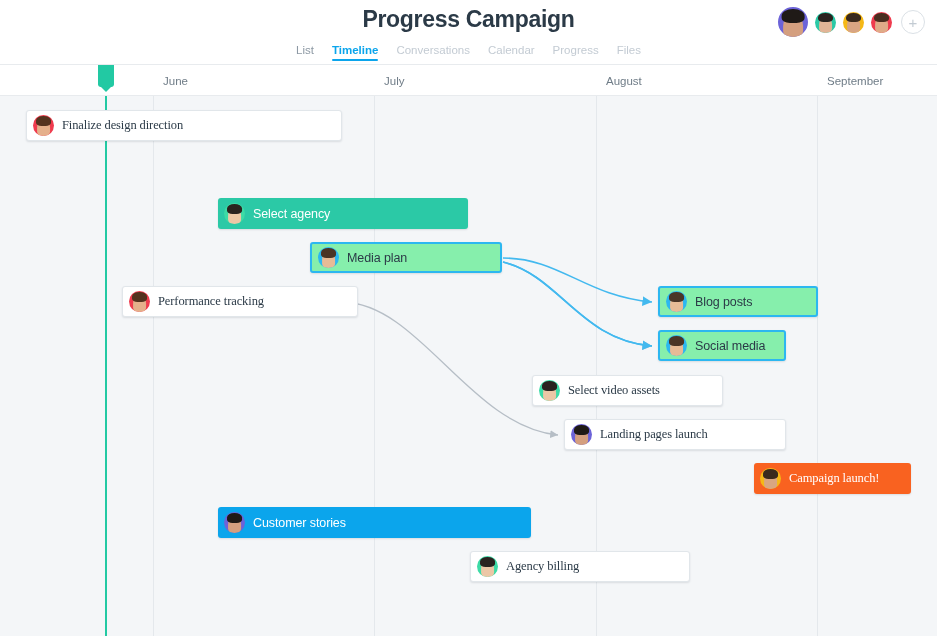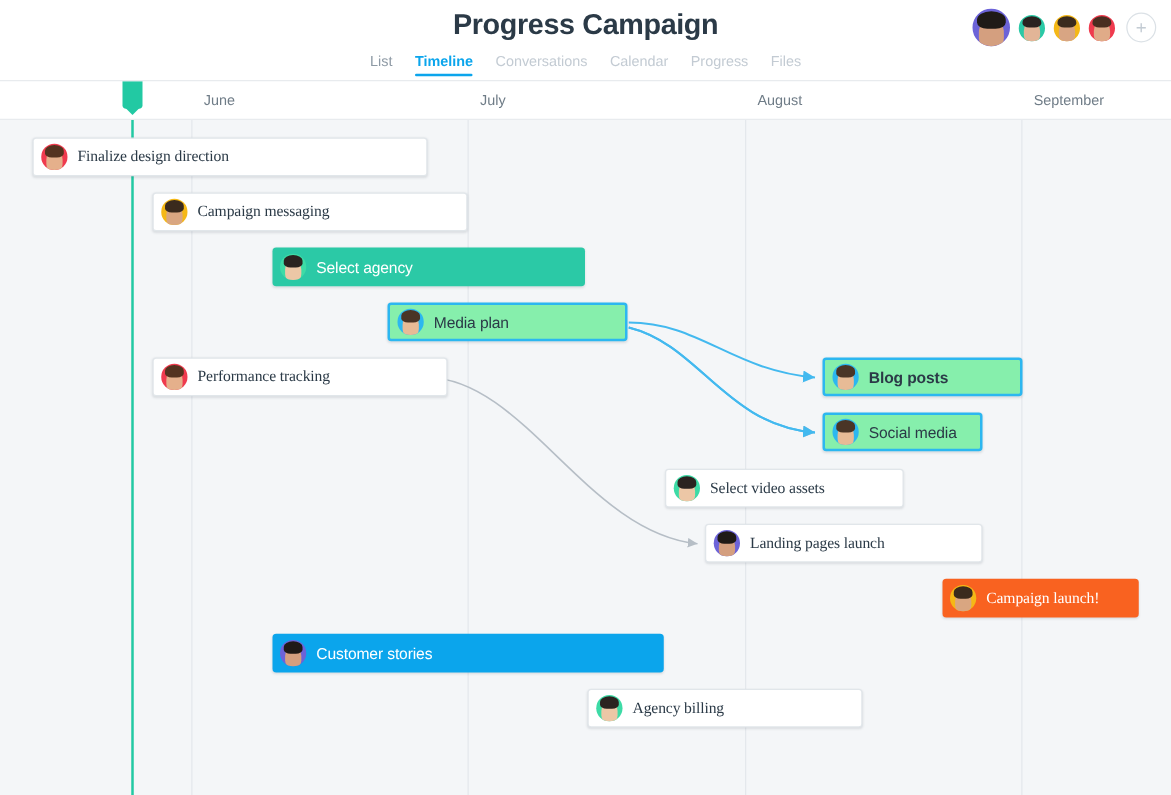--- a/index.html
+++ b/index.html
@@ -205,27 +205,20 @@
       <div class="gridline" style="left: 374px;"></div>
       <div class="gridline" style="left: 596px;"></div>
       <div class="gridline" style="left: 817px;"></div>
       <div class="bar white" style="left: 26px; top: 14px; width: 316px;">
         <div class="bar-av" style="background: rgb(239, 59, 78);">
           <div class="av-face" style="background: rgb(229, 176, 139);"></div>
           <div class="av-hair" style="background: rgb(84, 51, 31);"></div>
         </div>
         <span class="bar-label">Finalize design direction</span>
       </div>
-      <div class="bar white" style="left: 122px; top: 58px; width: 252px;">
-        <div class="bar-av" style="background: rgb(245, 184, 22);">
-          <div class="av-face" style="background: rgb(217, 166, 129);"></div>
-          <div class="av-hair" style="background: rgb(58, 42, 29);"></div>
-        </div>
-        <span class="bar-label">Campaign messaging</span>
-      </div>
       <div class="bar teal" style="left: 218px; top: 102px; width: 250px;">
         <div class="bar-av" style="background: rgb(61, 219, 166);">
           <div class="av-face" style="background: rgb(236, 199, 166);"></div>
           <div class="av-hair" style="background: rgb(42, 35, 32);"></div>
         </div>
         <span class="bar-label">Select agency</span>
       </div>
       <div class="bar sel" style="left: 310px; top: 146px; width: 192px;">
         <div class="bar-av" style="background: rgb(44, 183, 240);">
           <div class="av-face" style="background: rgb(231, 187, 150);"></div>
@@ -233,21 +226,21 @@
         </div>
         <span class="bar-label">Media plan</span>
       </div>
       <div class="bar white" style="left: 122px; top: 190px; width: 236px;">
         <div class="bar-av" style="background: rgb(239, 59, 78);">
           <div class="av-face" style="background: rgb(229, 176, 139);"></div>
           <div class="av-hair" style="background: rgb(84, 51, 31);"></div>
         </div>
         <span class="bar-label">Performance tracking</span>
       </div>
-      <div class="bar sel" style="left: 658px; top: 190px; width: 160px; font-weight: bold;">
+      <div class="bar sel" style="left: 658px; top: 190px; width: 160px;">
         <div class="bar-av" style="background: rgb(44, 183, 240);">
           <div class="av-face" style="background: rgb(231, 187, 150);"></div>
           <div class="av-hair" style="background: rgb(74, 53, 38);"></div>
         </div>
         <span class="bar-label">Blog posts</span>
       </div>
       <div class="bar sel" style="left: 658px; top: 234px; width: 128px;">
         <div class="bar-av" style="background: rgb(44, 183, 240);">
           <div class="av-face" style="background: rgb(231, 187, 150);"></div>
           <div class="av-hair" style="background: rgb(74, 53, 38);"></div>

